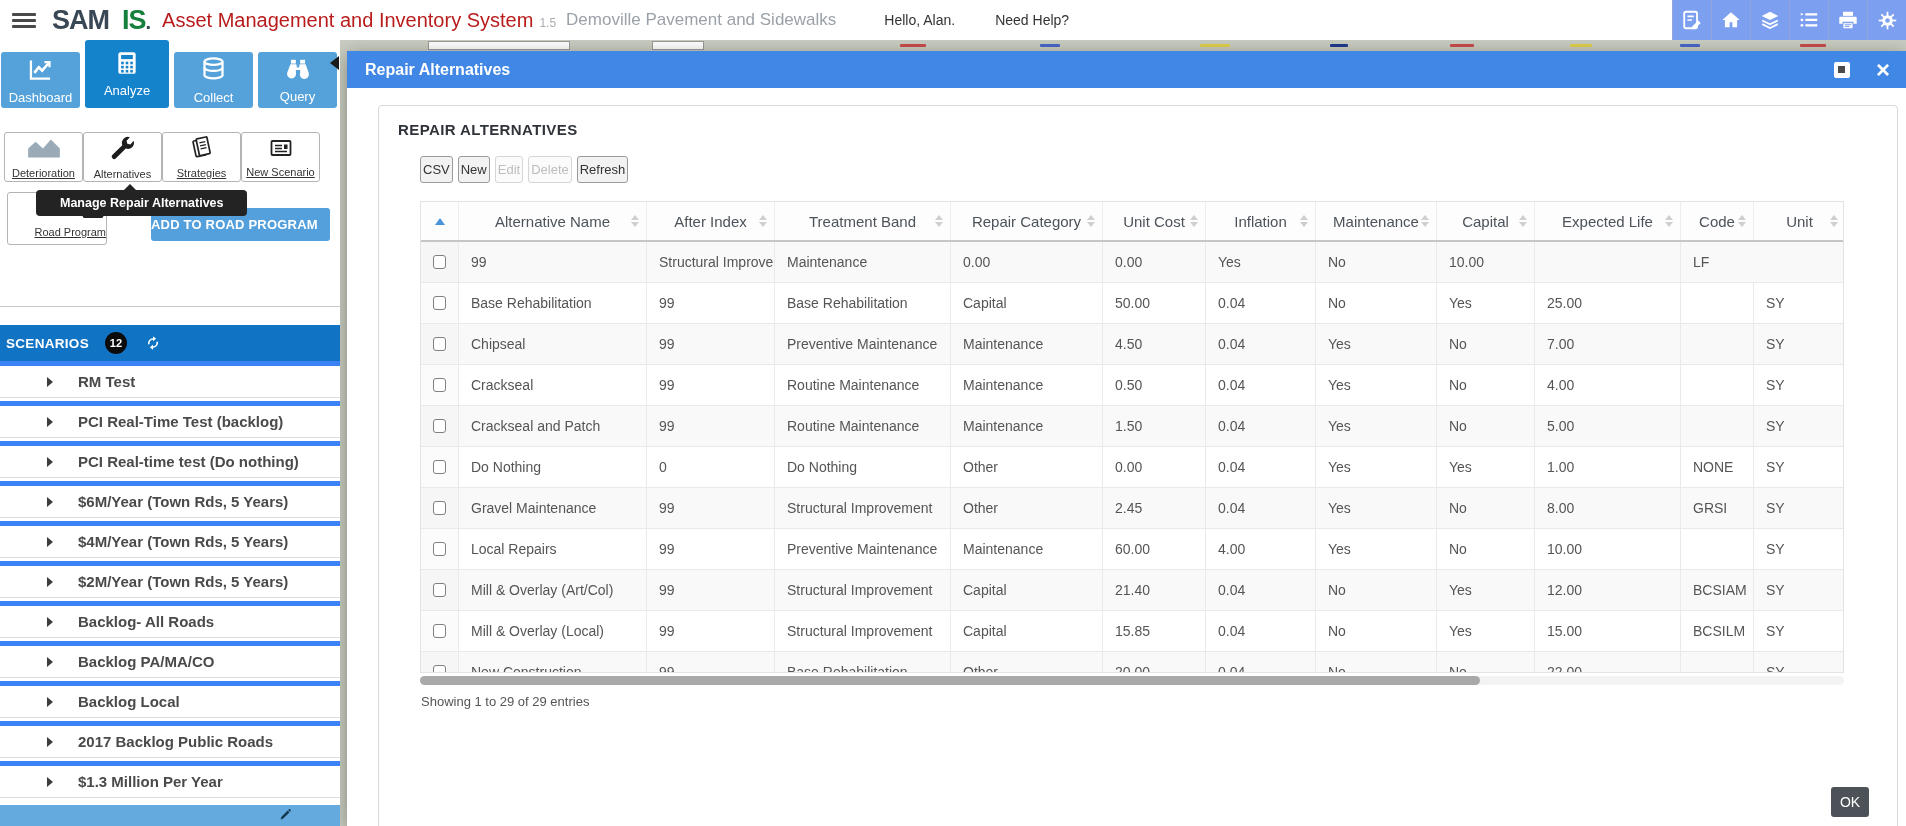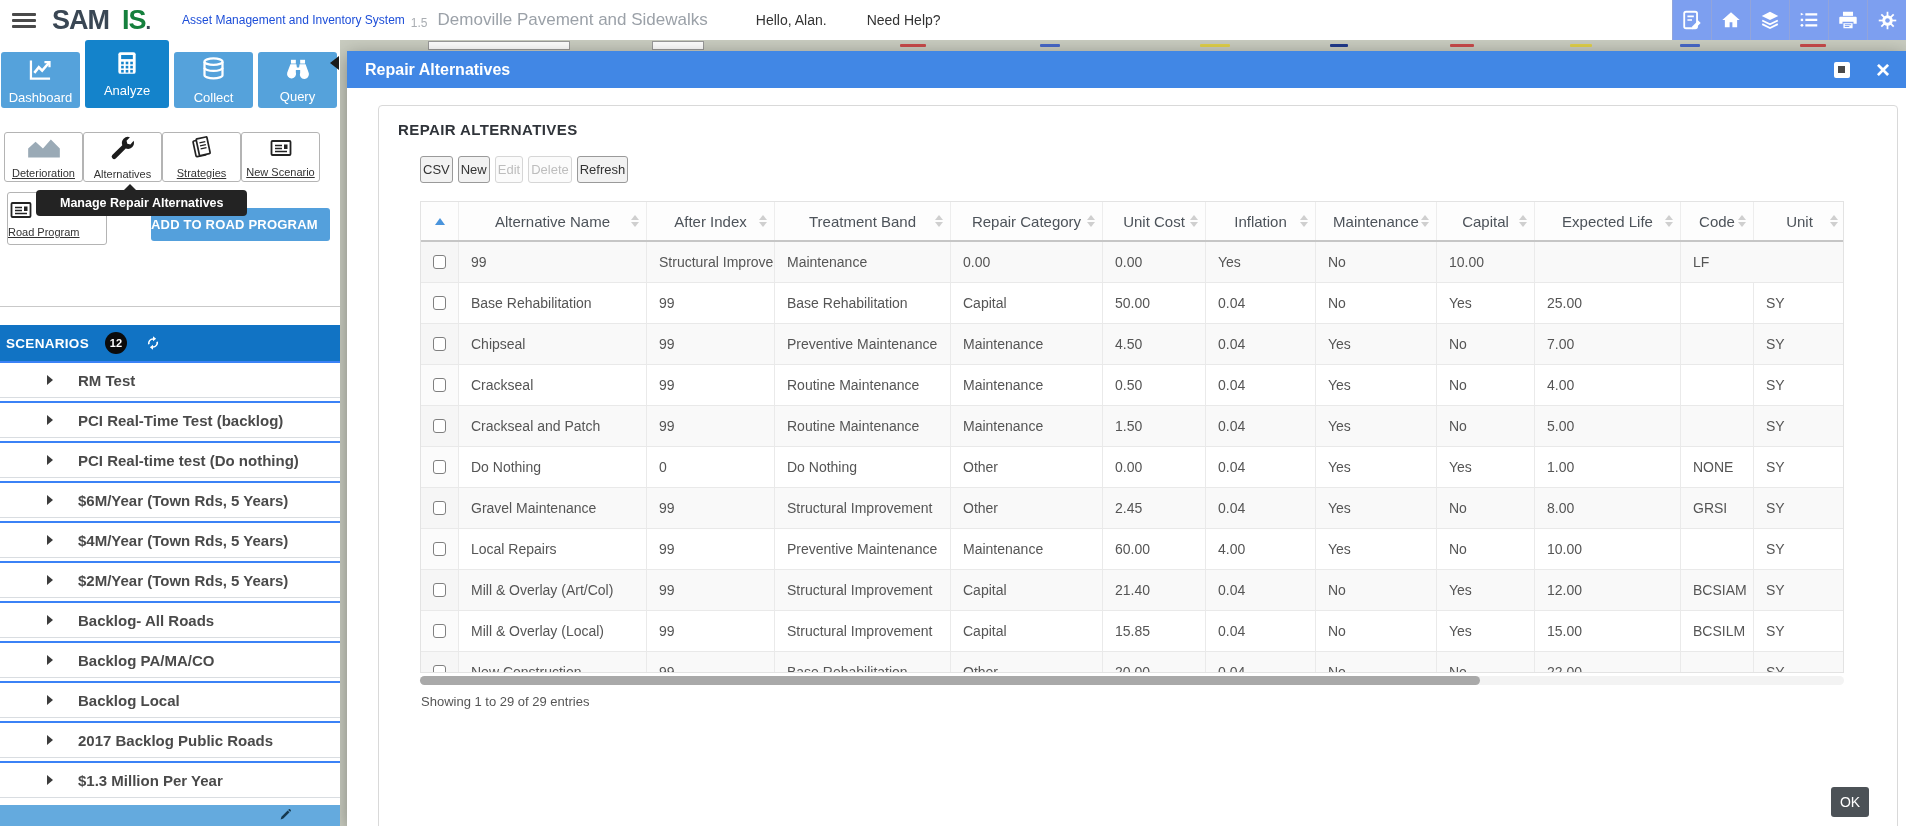--- a/index.html
+++ b/index.html
@@ -8,21 +8,21 @@
           font-family:"Liberation Sans","DejaVu Sans",sans-serif;color:#333}
 
   
   .topbar{position:absolute;left:0;top:0;width:100%;height:40px;background:#fff;display:flex;align-items:center;z-index:30}
   .burger{margin-left:12px;cursor:pointer}
   .burger i{display:block;width:24px;height:3px;background:#4a4a4a;border-radius:1px;margin:3px 0}
   .logo{margin-left:16px;font-size:27px;font-weight:800;letter-spacing:-1px;display:flex;align-items:baseline}
   .logo .sam{color:#3a4754}
   .logo .is{color:#15803d;margin-left:13px}
   .logo .dot{color:#3a4754;font-size:20px}
-  .apptitle{margin-left:32px;font-size:12px;color:#1d4ed8}
+  .apptitle{margin-left:12px;font-size:20px;color:#b91c1c}
   .ver{margin-left:6px;font-size:12px;color:#a9adb2;position:relative;top:3px}
   .project{margin-left:10px;font-size:17px;color:#9ba1a8}
   .greet{margin-left:48px;font-size:14px;color:#333}
   .help{margin-left:40px;font-size:14px;color:#333;cursor:pointer}
   .iconbar{position:absolute;right:0;top:0;height:40px;display:flex;background:#7d9ff0}
   .hicon{width:39px;height:40px;display:flex;align-items:center;justify-content:center;border-left:1px solid #92a4da;cursor:pointer}
 
   
   .map-top{position:absolute;left:340px;top:40px;width:1566px;height:12px;background:#c9ccc0;z-index:5}
   .map-left{position:absolute;left:340px;top:40px;width:9px;height:786px;background:#c9ccc0;z-index:5}
@@ -38,35 +38,35 @@
   .tab{width:79px;height:56px;margin-top:7px;background:#55a2db;border-radius:3px;display:flex;flex-direction:column;
        align-items:center;justify-content:center;gap:3px;cursor:pointer}
   .tab.active{width:84px;height:68px;margin-top:0;background:#1483cb}
   .tab .tlabel{color:#fff;font-size:13px}
   .tools{position:absolute;left:4px;top:92px;display:flex;}
   .tool{width:79px;height:50px;background:#fff;border:1px solid #b4b4b4;border-radius:3px;display:flex;flex-direction:column;
         align-items:center;justify-content:center;gap:2px;cursor:pointer}
   .tool .tllabel{font-size:11px;color:#333}
   .tool .u{text-decoration:underline}
   .roadbtn{position:absolute;left:7px;top:152px;width:100px;height:53px;border:1px solid #b4b4b4;border-radius:3px;background:#fff;
-           display:flex;flex-direction:column;align-items:flex-start;justify-content:flex-end;padding-bottom:6px;cursor:pointer;z-index:1}
+           display:flex;flex-direction:column;align-items:flex-end;justify-content:flex-end;padding-bottom:6px;cursor:pointer;z-index:1}
   .roadbtn .tllabel{font-size:11px;color:#333;text-decoration:underline}
   .addbtn{position:absolute;left:151px;top:168px;width:179px;height:33px;background:#54a0dc;border-radius:3px;color:#fff;
           font-weight:bold;font-size:13px;text-align:left;line-height:33px;z-index:2;cursor:pointer;letter-spacing:.2px}
   .tooltip{position:absolute;left:36px;top:150px;background:#232323;color:#fff;font-size:12.5px;font-weight:bold;
            padding:6px 24px;border-radius:4px;white-space:nowrap;z-index:40}
   .tooltip:before{content:"";position:absolute;top:-6px;left:88px;border-left:6px solid transparent;border-right:6px solid transparent;
            border-bottom:6px solid #232323}
   .scenhdr{position:absolute;left:0;top:285px;width:100%;height:36px;background:#1173c4;display:flex;align-items:center;color:#fff}
   .scenhdr .t{font-size:13.5px;font-weight:bold;margin-left:6px;letter-spacing:.3px}
   .badge{margin-left:16px;width:22px;height:22px;border-radius:50%;background:#0b0b0b;color:#fff;font-size:11px;font-weight:bold;
          display:flex;align-items:center;justify-content:center}
   .refreshi{margin-left:18px;cursor:pointer;display:flex}
   .scenlist{position:absolute;left:0;top:321px;width:100%}
-  .scen{height:37px;margin-bottom:3px;border-top:2px solid #3b82f6;border-bottom:1px solid #d9dde1;display:flex;align-items:center;
+  .scen{height:37px;margin-bottom:3px;border-top:5px solid #3b82f6;border-bottom:1px solid #d9dde1;display:flex;align-items:center;
         cursor:pointer;background:#fff}
   .caret{margin-left:47px;width:0;height:0;border-top:5px solid transparent;border-bottom:5px solid transparent;border-left:6px solid #3c3c3c}
   .scen .slabel{margin-left:25px;font-size:15px;font-weight:bold;color:#4a4a4a}
   .sidefoot{position:absolute;left:0;bottom:0;width:100%;height:21px;background:#64aade;display:flex;align-items:center;
             justify-content:flex-end;padding-right:48px}
 
   
   .modal{position:absolute;left:347px;top:51px;right:0;bottom:0;z-index:10;background:#fff;box-shadow:0 4px 18px rgba(0,0,0,.35)}
   .mtitle{height:37px;background:#4187e5;display:flex;align-items:center;color:#fff}
   .mtitle .mt{margin-left:18px;font-size:16px;font-weight:bold}

